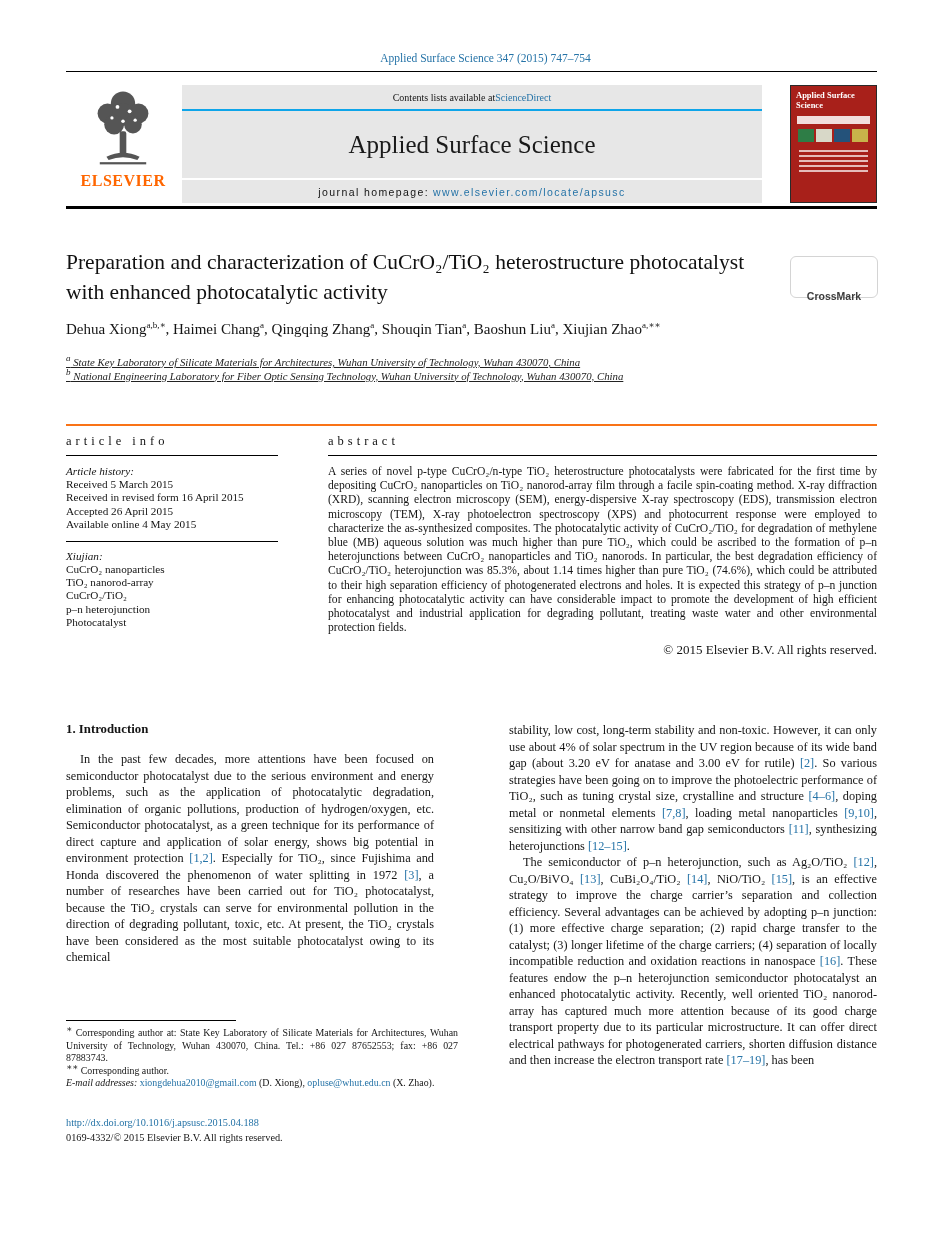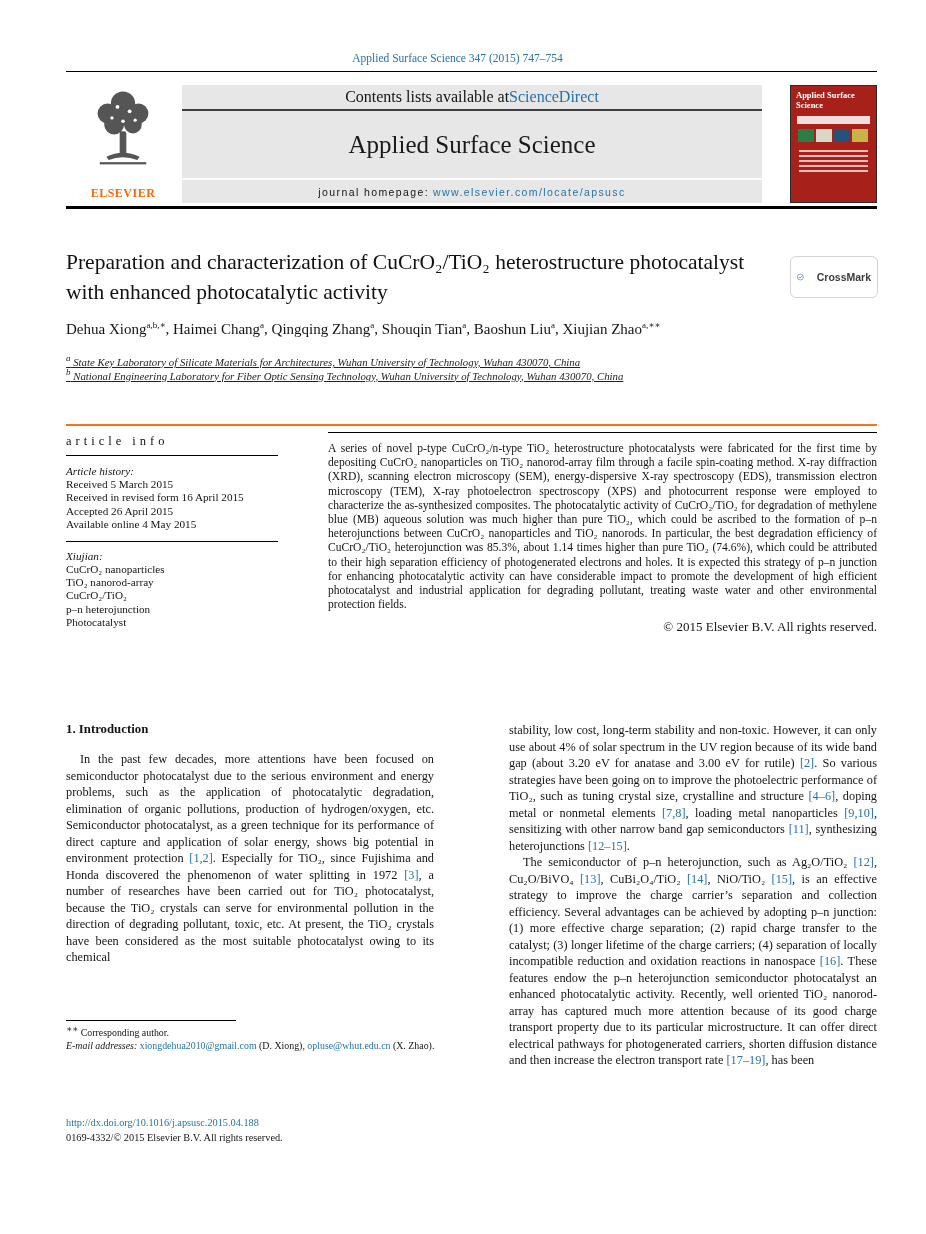--- a/index.html
+++ b/index.html
@@ -2,48 +2,48 @@
 <html style="--link: #2573a7; --elsevier-orange: #ff6600; --cover-red: #a8201a; --header-gray: #e7e7e7;"><head>
 <meta charset="utf-8">
 <style>
   * { margin:0; padding:0; box-sizing:border-box; }
   html,body { background:#ffffff; }
   body { font-family:"Liberation Serif","DejaVu Serif",serif; color:#141414; }
   .page { position:relative; width:926px; height:1234px; background:#fff; overflow:hidden; }
   .link, .cite { color:var(--link,#2573a7); text-decoration:none; cursor:pointer; }
 
   
-  .top-ref { position:absolute; top:52px; left:52px; width:811px; text-align:center;
+  .top-ref { position:absolute; top:52px; left:80px; width:811px; text-align:center;
              font-size:11.5px; color:var(--link,#2573a7); }
   .top-rule { position:absolute; top:71px; left:66px; width:811px; border-top:1px solid #000; }
 
   
   .header-row { position:absolute; top:85px; left:66px; width:811px; height:118px; display:flex; }
   .logo-block { width:114px; display:flex; flex-direction:column; align-items:center; justify-content:flex-start; padding-top:2px; }
-  .elsevier-text { font-size:12px; font-weight:bold; color:var(--elsevier-orange,#ff6600); letter-spacing:0.5px; margin-top:15px; }
+  .elsevier-text { font-size:16px; font-weight:bold; color:var(--elsevier-orange,#ff6600); letter-spacing:0.5px; margin-top:1px; }
   .gray-box { width:580px; margin-left:2px; background:var(--header-gray,#e7e7e7); display:flex; flex-direction:column; }
-  .banner-top { height:26px; display:flex; align-items:center; justify-content:center; font-size:16px; border-bottom:2px solid #404040; }
+  .banner-top { height:26px; display:flex; align-items:center; justify-content:center; font-size:10px; border-bottom:2px solid #0ea5e9; }
   .banner-title { flex:1; display:flex; align-items:center; justify-content:center; font-size:25px; color:#1a1a1a; }
   .banner-bottom { height:25px; display:flex; align-items:center; justify-content:center;
                    font-family:"Liberation Sans","DejaVu Sans",sans-serif; font-size:10.5px; letter-spacing:1.4px; border-top:2px solid #fff; }
   .banner-bottom .link { margin-left:4px; }
   .cover { width:87px; height:118px; margin-left:28px; background:var(--cover-red,#a8201a); border:1px solid #2a2a2a; padding:4px 5px; position:relative; }
   .cover-title { color:#fff; font-weight:bold; font-size:8.5px; line-height:10px; }
   .cover-art { position:absolute; left:6px; top:30px; right:6px; bottom:6px; }
   .cover-art .band { height:8px; background:rgba(255,255,255,0.85); margin-bottom:4px; }
   .cover-art .thumb { width:16px; height:13px; display:inline-block; margin:1px; }
   .t1 { background:#2e7d46; } .t2 { background:#d8d8c8; } .t3 { background:#24527a; } .t4 { background:#c8b24a; }
   .cover-art .tx { height:2px; background:rgba(255,255,255,0.7); margin:3px 2px 0 2px; }
 
   .black-bar { position:absolute; top:206px; left:66px; width:811px; height:2.5px; background:#000; }
 
   
   .title { position:absolute; top:247px; left:66px; width:712px; font-size:21.5px; line-height:30px; font-weight:normal; color:#111; }
   .crossmark { position:absolute; top:256px; left:790px; width:88px; height:40px; display:flex; align-items:center; gap:13px;
-               background:#fff; border:1px solid #d4d4d4; border-radius:6px; padding:20px 6px; cursor:pointer; }
+               background:#fff; border:1px solid #d4d4d4; border-radius:6px; padding:20px 6px; cursor:pointer;flex-direction:column; }
   .crossmark .cm-label { font-family:"Liberation Sans","DejaVu Sans",sans-serif; font-size:10.5px; font-weight:bold; color:#3c3c3c; }
   .authors { position:absolute; top:318px; left:66px; width:705px; font-size:15px; line-height:22px; }
   .authors sup, .affils sup, .fn sup { font-size:9px; vertical-align:super; line-height:0; }
   .affils { position:absolute; top:356px; left:66px; width:760px; font-style:italic; font-size:10.8px; line-height:13.5px; color:#222;text-decoration:underline; }
 
   
   .info-section { position:absolute; top:424px; left:66px; width:811px; border-top:2px solid #f97316; display:flex; }
   .info-col { width:212px; }
   .abs-col { width:549px; margin-left:50px; }
   .col-header { padding-top:8px; font-size:12.5px; letter-spacing:4px; color:#111; }
@@ -160,39 +160,41 @@
       <div class="info-label" style="margin-top:0;">Xiujian:</div>
       <div class="info-list">
           <div>CuCrO₂ nanoparticles</div>
           <div>TiO₂ nanorod-array</div>
           <div>CuCrO₂/TiO₂</div>
           <div>p–n heterojunction</div>
           <div>Photocatalyst</div>
         </div>
     </div>
     <div class="abs-col">
+      <div class="col-header">abstract</div>
       <div class="header-rule"></div>
       <p class="abs-text">A series of novel p-type CuCrO₂/n-type TiO₂ heterostructure photocatalysts were fabricated for the first time by depositing CuCrO₂ nanoparticles on TiO₂ nanorod-array film through a facile spin-coating method. X-ray diffraction (XRD), scanning electron microscopy (SEM), energy-dispersive X-ray spectroscopy (EDS), transmission electron microscopy (TEM), X-ray photoelectron spectroscopy (XPS) and photocurrent response were employed to characterize the as-synthesized composites. The photocatalytic activity of CuCrO₂/TiO₂ for degradation of methylene blue (MB) aqueous solution was much higher than pure TiO₂, which could be ascribed to the formation of p–n heterojunctions between CuCrO₂ nanoparticles and TiO₂ nanorods. In particular, the best degradation efficiency of CuCrO₂/TiO₂ heterojunction was 85.3%, about 1.14 times higher than pure TiO₂ (74.6%), which could be attributed to their high separation efficiency of photogenerated electrons and holes. It is expected this strategy of p–n junction for enhancing photocatalytic activity can have considerable impact to promote the development of high efficient photocatalyst and industrial application for degrading pollutant, treating waste water and other environmental protection fields.</p>
       <div class="abs-copy">© 2015 Elsevier B.V. All rights reserved.</div>
     </div>
   </div>
 
   <div class="body-section">
     <div class="body-col">
       <h2 class="sec-title">1. Introduction</h2>
       <p class="body-p indent">In the past few decades, more attentions have been focused on semiconductor photocatalyst due to the serious environment and energy problems, such as the application of photocatalytic degradation, elimination of organic pollutions, production of hydrogen/oxygen, etc. Semiconductor photocatalyst, as a green technique for its performance of direct capture and application of solar energy, shows big potential in environment protection <span class="cite">[1,2]</span>. Especially for TiO₂, since Fujishima and Honda discovered the phenomenon of water splitting in 1972 <span class="cite">[3]</span>, a number of researches have been carried out for TiO₂ photocatalyst, because the TiO₂ crystals can serve for environmental pollution in the direction of degrading pollutant, toxic, etc. At present, the TiO₂ crystals have been considered as the most suitable photocatalyst owing to its chemical</p>
     </div>
     <div class="body-col">
       <p class="body-p">stability, low cost, long-term stability and non-toxic. However, it can only use about 4% of solar spectrum in the UV region because of its wide band gap (about 3.20 eV for anatase and 3.00 eV for rutile) <span class="cite">[2]</span>. So various strategies have been going on to improve the photoelectric performance of TiO₂, such as tuning crystal size, crystalline and structure <span class="cite">[4–6]</span>, doping metal or nonmetal elements <span class="cite">[7,8]</span>, loading metal nanoparticles <span class="cite">[9,10]</span>, sensitizing with other narrow band gap semiconductors <span class="cite">[11]</span>, synthesizing heterojunctions <span class="cite">[12–15]</span>.</p>
       <p class="body-p indent">The semiconductor of p–n heterojunction, such as Ag₂O/TiO₂ <span class="cite">[12]</span>, Cu₂O/BiVO₄ <span class="cite">[13]</span>, CuBi₂O₄/TiO₂ <span class="cite">[14]</span>, NiO/TiO₂ <span class="cite">[15]</span>, is an effective strategy to improve the charge carrier’s separation and collection efficiency. Several advantages can be achieved by adopting p–n junction: (1) more effective charge separation; (2) rapid charge transfer to the catalyst; (3) longer lifetime of the charge carriers; (4) separation of locally incompatible reduction and oxidation reactions in nanospace <span class="cite">[16]</span>. These features endow the p–n heterojunction semiconductor photocatalyst an enhanced photocatalytic activity. Recently, well oriented TiO₂ nanorod-array has captured much more attention because of its good charge transport property due to its particular microstructure. It can offer direct electrical pathways for photogenerated carriers, shorten diffusion distance and then increase the electron transport rate <span class="cite">[17–19]</span>, has been</p>
     </div>
   </div>
 
   <div class="footnotes">
     <div class="fn-rule"></div>
+    <p class="fn"><sup>∗</sup> <span>Corresponding author at: State Key Laboratory of Silicate Materials for Architectures, Wuhan University of Technology, Wuhan 430070, China. Tel.: +86 027 87652553; fax: +86 027 87883743.</span></p>
     <p class="fn"><sup>∗∗</sup> <span>Corresponding author.</span></p>
     <p class="fn"><span class="fn-label">E-mail addresses:</span> <a class="link">xiongdehua2010@gmail.com</a><span> (D. Xiong), </span><a class="link">opluse@whut.edu.cn</a><span> (X. Zhao).</span></p>
   </div>
 
   <div class="doi-block">
     <div><a class="link">http://dx.doi.org/10.1016/j.apsusc.2015.04.188</a></div>
     <div>0169-4332/© 2015 Elsevier B.V. All rights reserved.</div>
   </div>
 
 </div>

